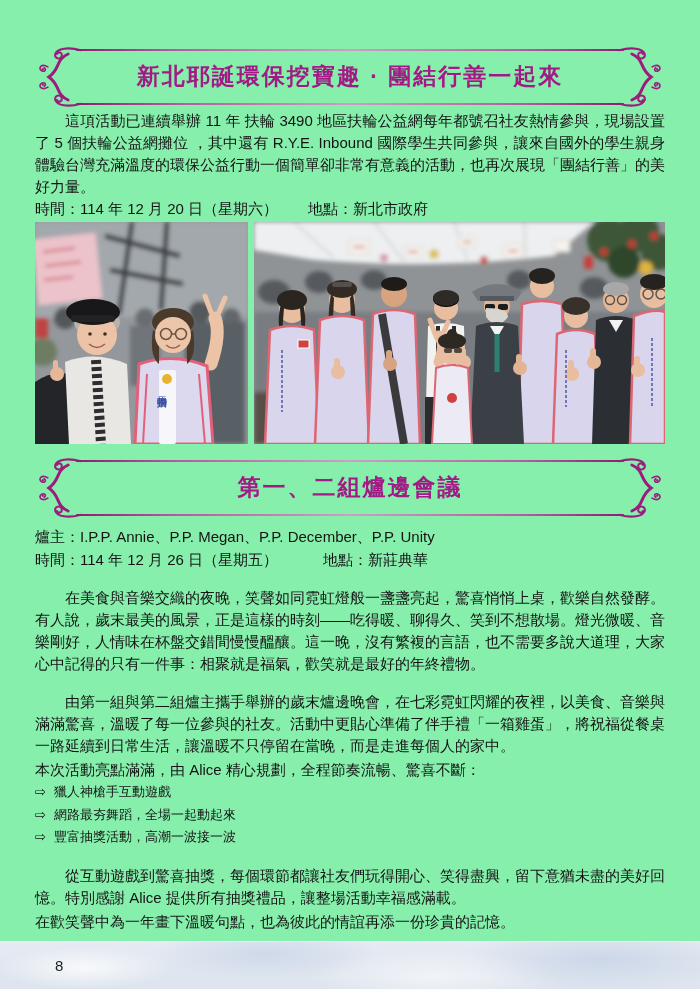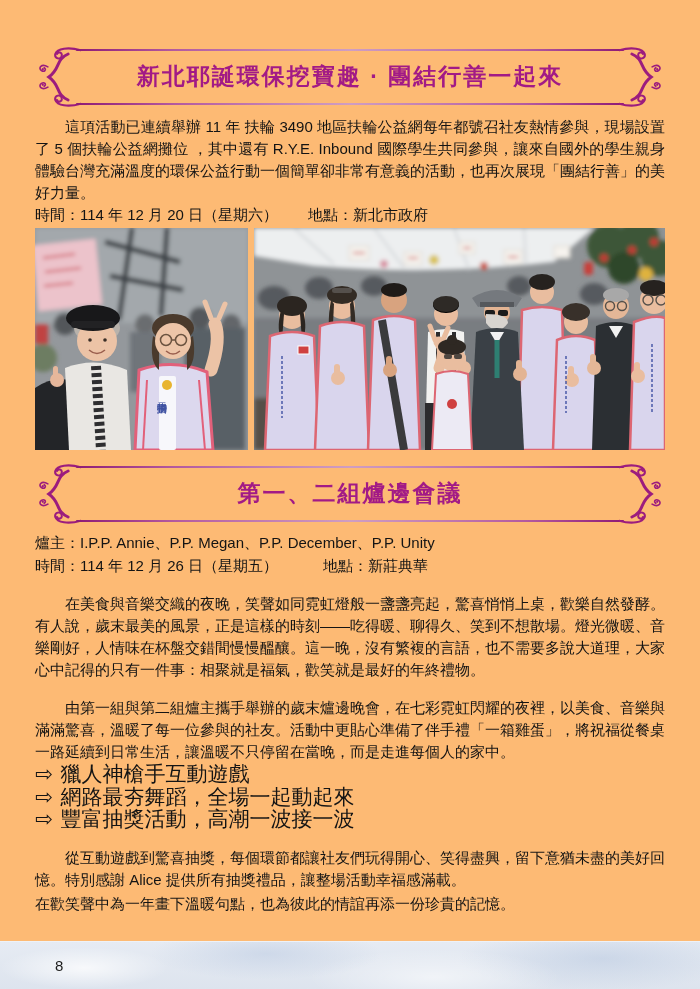--- a/index.html
+++ b/index.html
@@ -1,45 +1,45 @@
 <!DOCTYPE html>
 <html><head>
 <meta charset="utf-8">
 <style>
   html,body{margin:0;padding:0;background:#fff;}
   .page{
-    position:relative;width:700px;height:989px;margin:0 auto;background:#fdba74;
+    position:relative;width:700px;height:989px;margin:0 auto;background:#86efac;
     font-family:"Liberation Sans","DejaVu Sans",sans-serif;color:#141414;overflow:hidden;
   }
   .content{padding:0 35px;}
 
   
   .fancy-header{display:flex;align-items:stretch;height:66px;}
   .fancy-header.first{margin-top:44px;}
   .fancy-header.second{margin-top:11px;}
   .flourish{width:46px;height:66px;flex:none;}
   .head-mid{flex:1;position:relative;margin:0 -7px;display:flex;align-items:center;justify-content:center;}
   .hline{position:absolute;left:2px;right:2px;height:2px;border-radius:2px;
     background:linear-gradient(90deg,#8e1b75 0%,#b45a9f 18%,#cf9ec2 50%,#b45a9f 82%,#8e1b75 100%);}
   .hline.top{top:5px;}
   .hline.bottom{bottom:5px;}
   .section-title{margin:0;font-size:23px;font-weight:bold;color:#a21a86;letter-spacing:2px;line-height:1.1;}
 
   
   .body-p{margin:0;font-size:15px;line-height:22px;text-align:justify;}
   .indent{text-indent:2em;}
-  .p1{margin-top:6px;}
+  .p1{}
   .schedule{margin-top:0;}
   .info-line{margin:0;font-size:15px;line-height:23px;}
   .info-block{margin-top:4px;}
   .red{color:#cf2f28;}
   .s2p{margin-top:16px;}
   .intro-line{margin-top:2px;}
   ul.highlights{list-style:none;margin:0;padding:0;}
-  ul.highlights li{font-size:21px;line-height:22.5px;}
+  ul.highlights li{font-size:13px;line-height:22.5px;}
   .bullet-marker{margin-right:8px;}
   .closing-line{margin-top:2px;}
 
   
   .photo-row{display:flex;gap:6px;margin-top:2px;}
   .photo{display:block;}
 
   
   .footer{
     position:absolute;left:0;bottom:0;width:700px;height:47px;
@@ -336,20 +336,21 @@
       </svg>
     </header>
 
     <div class="info-block">
       <p class="info-line">爐主：I.P.P. Annie、P.P. Megan、P.P. December、P.P. Unity</p>
       <p class="info-line">時間：114 年 12 月 26 日（星期五）　　　地點：新莊典華</p>
     </div>
 
     <p class="body-p indent s2p">在美食與音樂交織的夜晚，笑聲如同霓虹燈般一盞盞亮起，驚喜悄悄上桌，歡樂自然發酵。有人說，歲末最美的風景，正是這樣的時刻——吃得暖、聊得久、笑到不想散場。燈光微暖、音樂剛好，人情味在杯盤交錯間慢慢醞釀。這一晚，沒有繁複的言語，也不需要多說大道理，大家心中記得的只有一件事：相聚就是福氣，歡笑就是最好的年終禮物。</p>
     <p class="body-p indent s2p">由第一組與第二組爐主攜手舉辦的歲末爐邊晚會，在七彩霓虹閃耀的夜裡，以美食、音樂與滿滿驚喜，溫暖了每一位參與的社友。活動中更貼心準備了伴手禮「一箱雞蛋」，將祝福從餐桌一路延續到日常生活，讓溫暖不只停留在當晚，而是走進每個人的家中。</p>
+    <p class="body-p intro-line">本次活動亮點滿滿，由 Alice 精心規劃，全程節奏流暢、驚喜不斷：</p>
 
     <ul class="highlights">
       <li><span class="bullet-marker">⇨</span><span>獵人神槍手互動遊戲</span></li>
       <li><span class="bullet-marker">⇨</span><span>網路最夯舞蹈，全場一起動起來</span></li>
       <li><span class="bullet-marker">⇨</span><span>豐富抽獎活動，高潮一波接一波</span></li>
     </ul>
 
     <p class="body-p indent s2p">從互動遊戲到驚喜抽獎，每個環節都讓社友們玩得開心、笑得盡興，留下意猶未盡的美好回憶。特別感謝 Alice 提供所有抽獎禮品，讓整場活動幸福感滿載。</p>
     <p class="body-p closing-line">在歡笑聲中為一年畫下溫暖句點，也為彼此的情誼再添一份珍貴的記憶。</p>
   </div>

